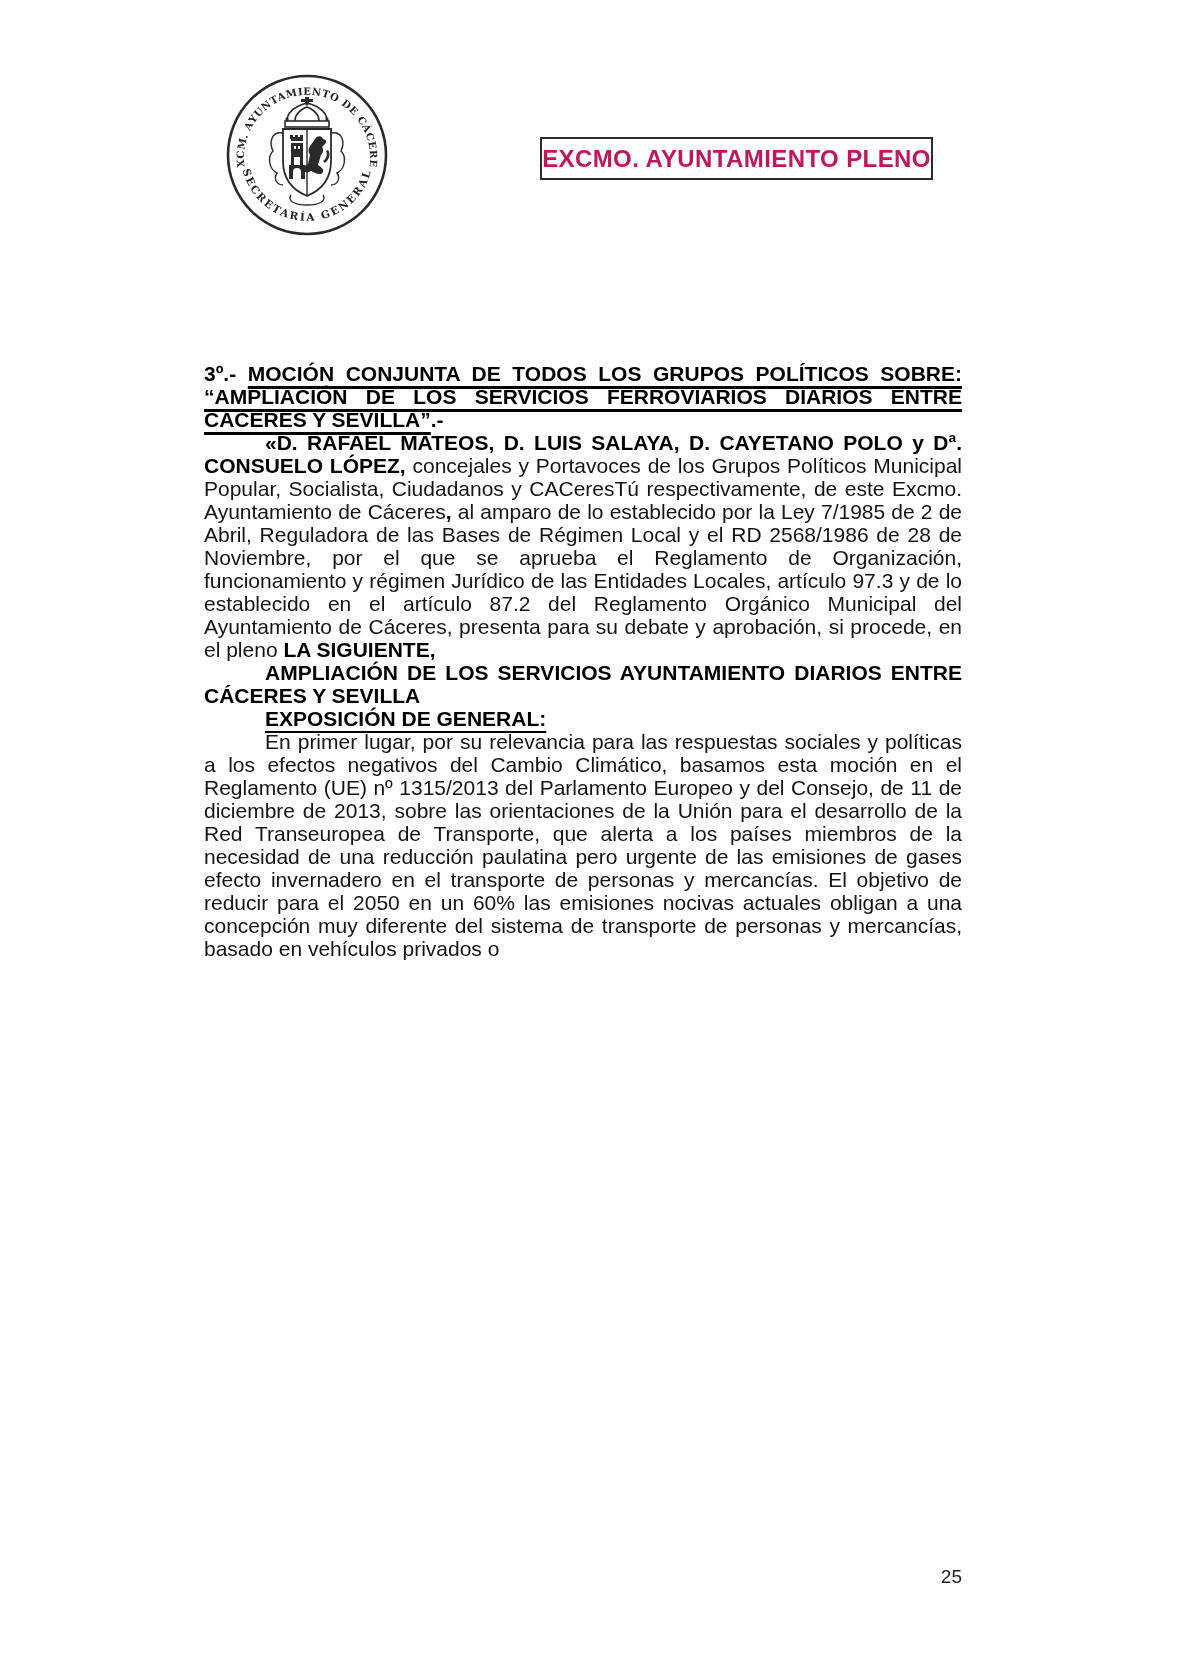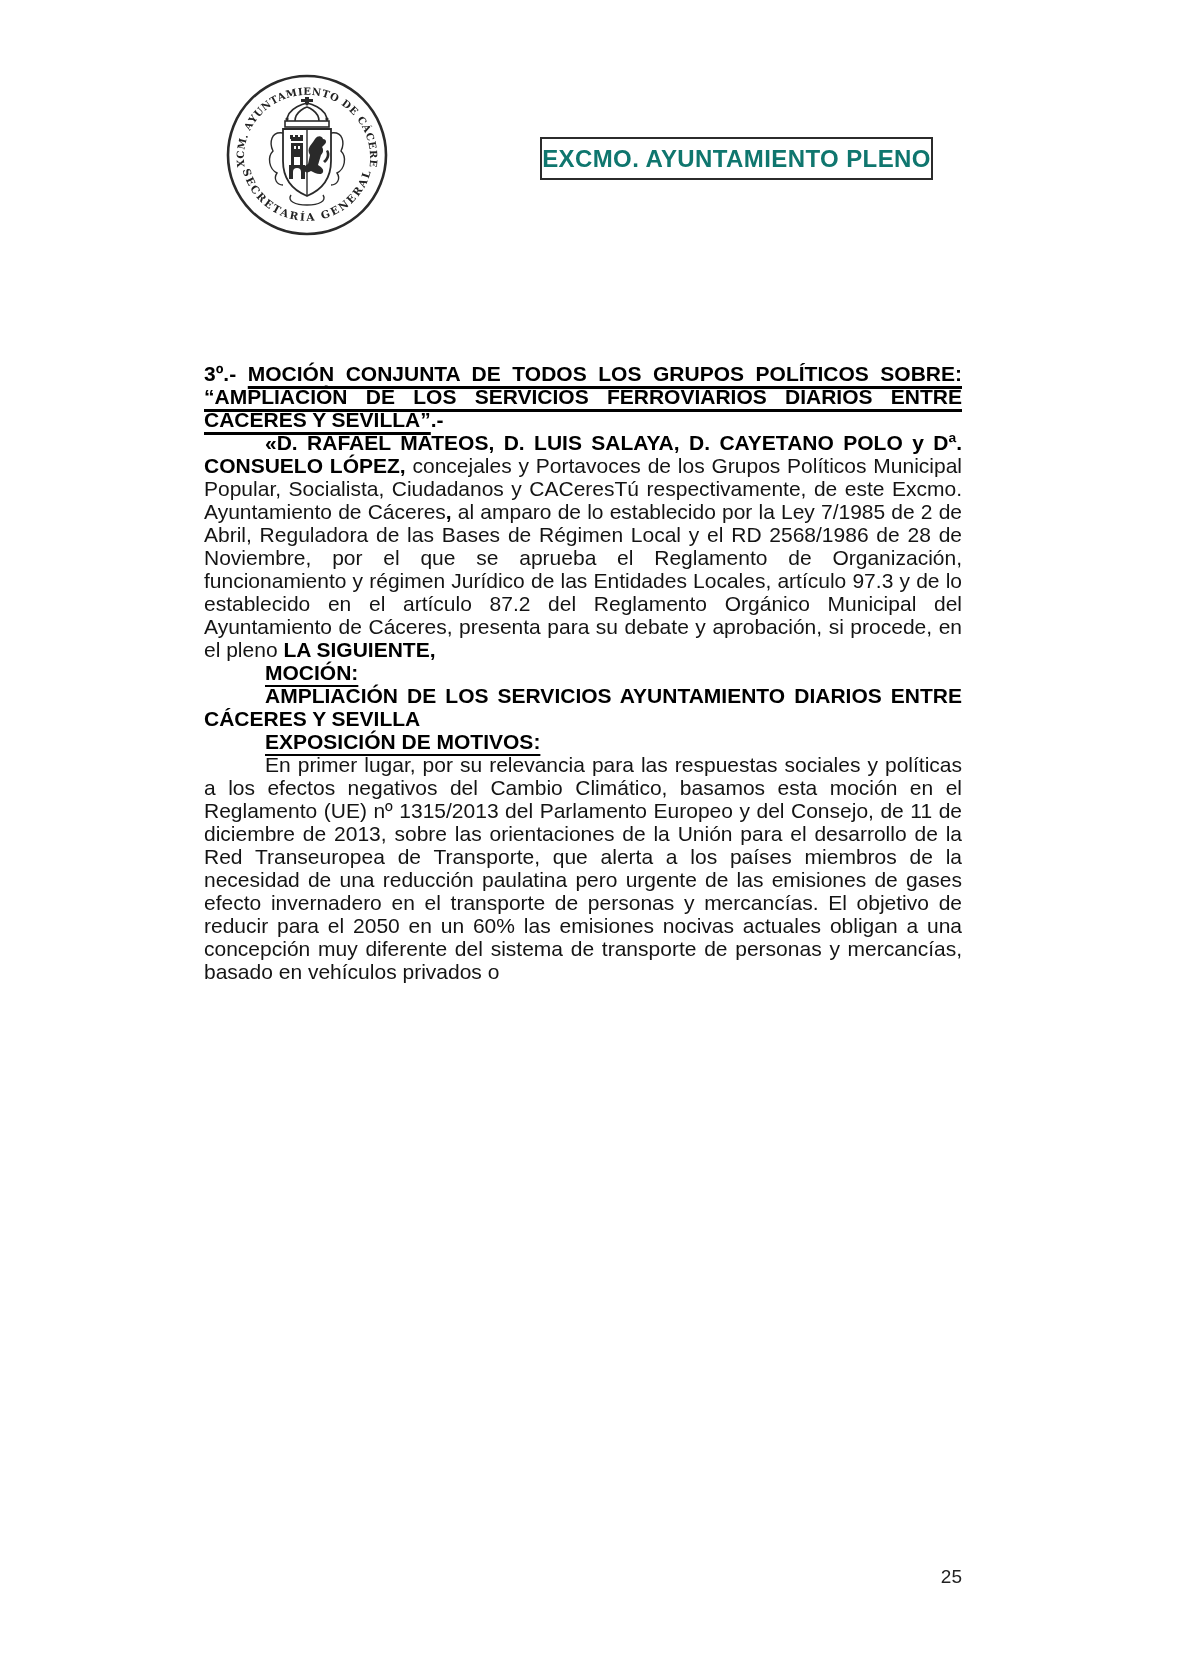--- a/index.html
+++ b/index.html
@@ -17,21 +17,21 @@
   .seal svg{width:100%;height:100%;}
   .seal text{font-family:"DejaVu Serif", serif;font-weight:bold;fill:#222;}
   
   .header-box{
     position:absolute;left:540px;top:137px;width:393px;height:43px;
     border:2.5px solid #2b2b2b;
     display:flex;align-items:center;justify-content:center;
     box-sizing:border-box;
   }
   .header-box span{
-    font-weight:bold;font-size:24px;letter-spacing:.4px;color:#0f766e;
+    font-weight:bold;font-size:24px;letter-spacing:.4px;color:#be185d;
     white-space:nowrap;
   }
   
   .doc{
     position:absolute;left:204px;top:362px;width:758px;
     font-size:21px;line-height:23px;
     text-align:justify;
     color:#141414;
   }
   .doc p{margin:0;text-indent:61px;}
@@ -106,23 +106,22 @@
     </svg>
   </div>
 
   <div class="header-box">
     <span>EXCMO. AYUNTAMIENTO PLENO</span>
   </div>
 
   <div class="doc">
     <p class="title"><span class="b">3º.- </span><span class="b u">MOCIÓN CONJUNTA DE TODOS LOS GRUPOS POLÍTICOS SOBRE: “AMPLIACIÓN DE LOS SERVICIOS FERROVIARIOS DIARIOS ENTRE CÁCERES Y SEVILLA”</span><span class="b">.-</span></p>
     <p><span class="b">«D. RAFAEL MATEOS, D. LUIS SALAYA, D. CAYETANO POLO y Dª. CONSUELO LÓPEZ,</span><span> concejales y Portavoces de los Grupos Políticos Municipal Popular, Socialista, Ciudadanos y CACeresTú respectivamente, de este Excmo. Ayuntamiento de Cáceres</span><span class="b">,</span><span>  al amparo de lo establecido por la Ley 7/1985 de 2 de Abril, Reguladora de las Bases de Régimen Local y el RD 2568/1986 de 28 de Noviembre, por el que se aprueba el Reglamento de Organización, funcionamiento y régimen Jurídico de las Entidades Locales, artículo 97.3 y de lo establecido en el artículo 87.2 del Reglamento Orgánico Municipal del Ayuntamiento de Cáceres, presenta para su debate y aprobación, si procede, en el pleno </span><span class="b">LA SIGUIENTE,</span></p>
-    <p><span class="b u">MOCIÓN:</span></p>
     <p><span class="b">AMPLIACIÓN DE LOS SERVICIOS AYUNTAMIENTO DIARIOS ENTRE CÁCERES Y SEVILLA</span></p>
-    <p><span class="b u">EXPOSICIÓN DE MOTIVOS:</span></p>
+    <p><span class="b u">EXPOSICIÓN DE GENERAL:</span></p>
     <p><span>En primer lugar, por su relevancia para las respuestas sociales y políticas a los efectos negativos del Cambio Climático, basamos esta moción en el Reglamento (UE) nº 1315/2013 del Parlamento Europeo y del Consejo, de 11 de diciembre de 2013, sobre las orientaciones de la Unión para el desarrollo de la Red Transeuropea de Transporte, que alerta a los países miembros de la necesidad de una reducción paulatina pero urgente de las emisiones de gases efecto invernadero en el transporte de personas y mercancías. El objetivo de reducir para el 2050 en un 60% las emisiones nocivas actuales obligan a una concepción muy diferente del sistema de transporte de personas y mercancías, basado en vehículos privados o</span></p>
   </div>
 
   <div class="footer">
     <span>25</span>
   </div>
 
 </div>
 
 </body></html>

